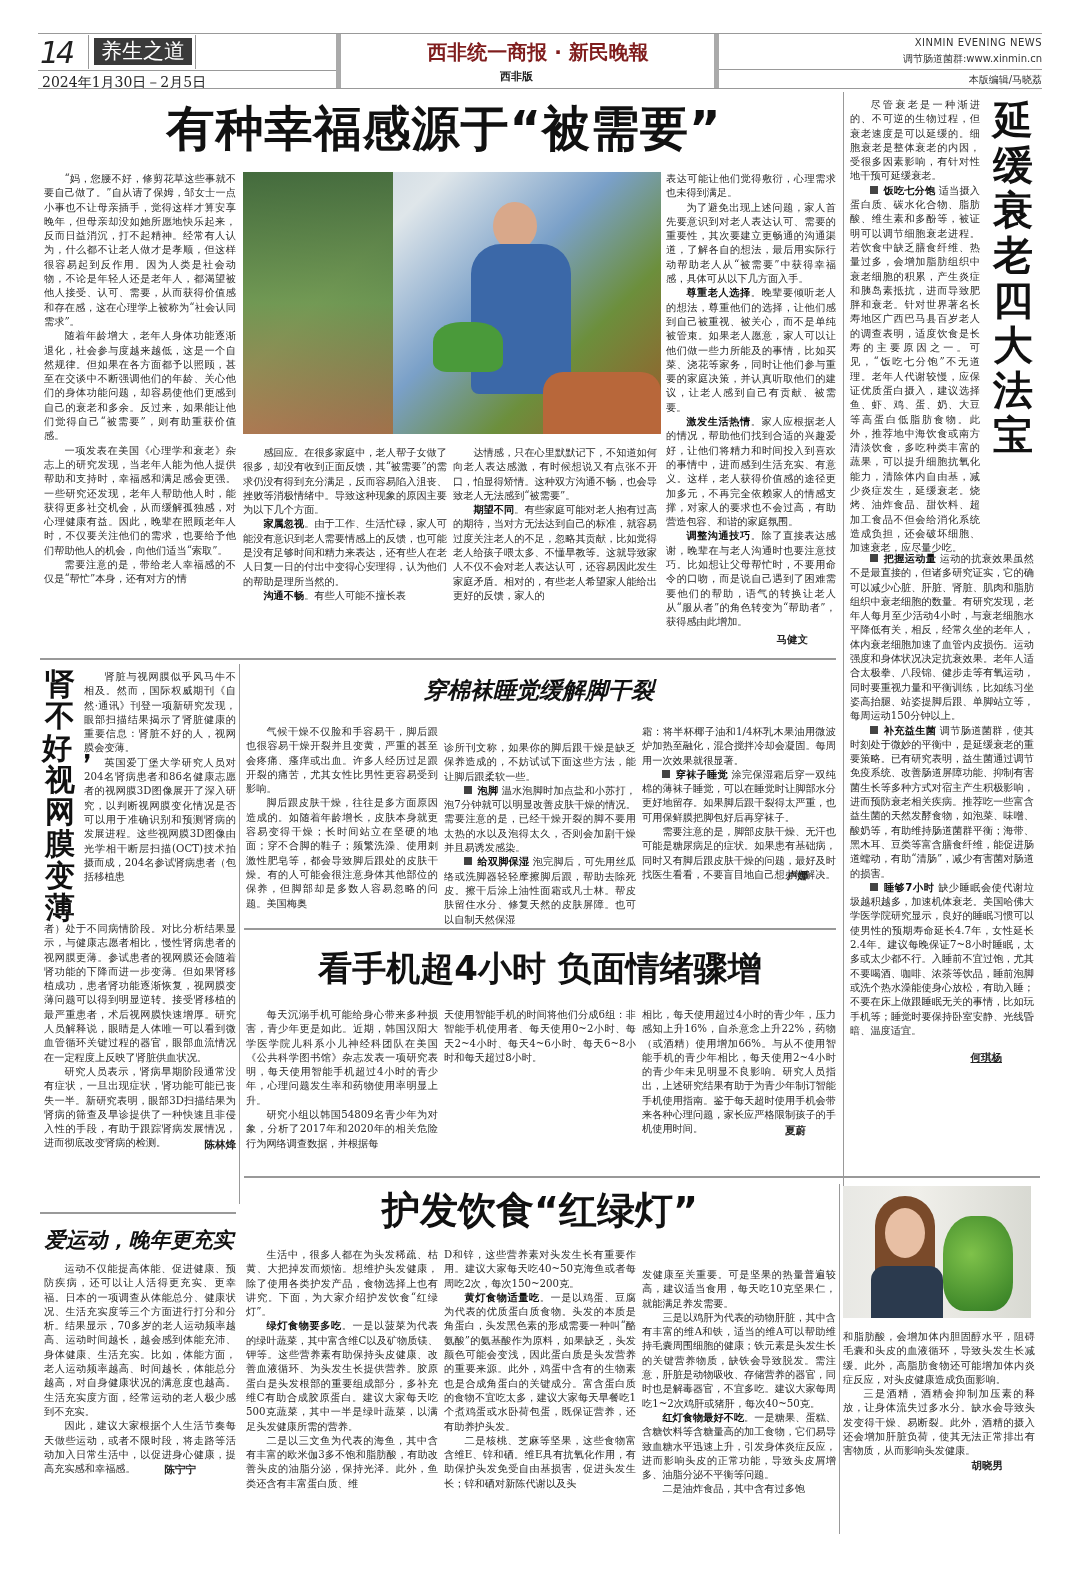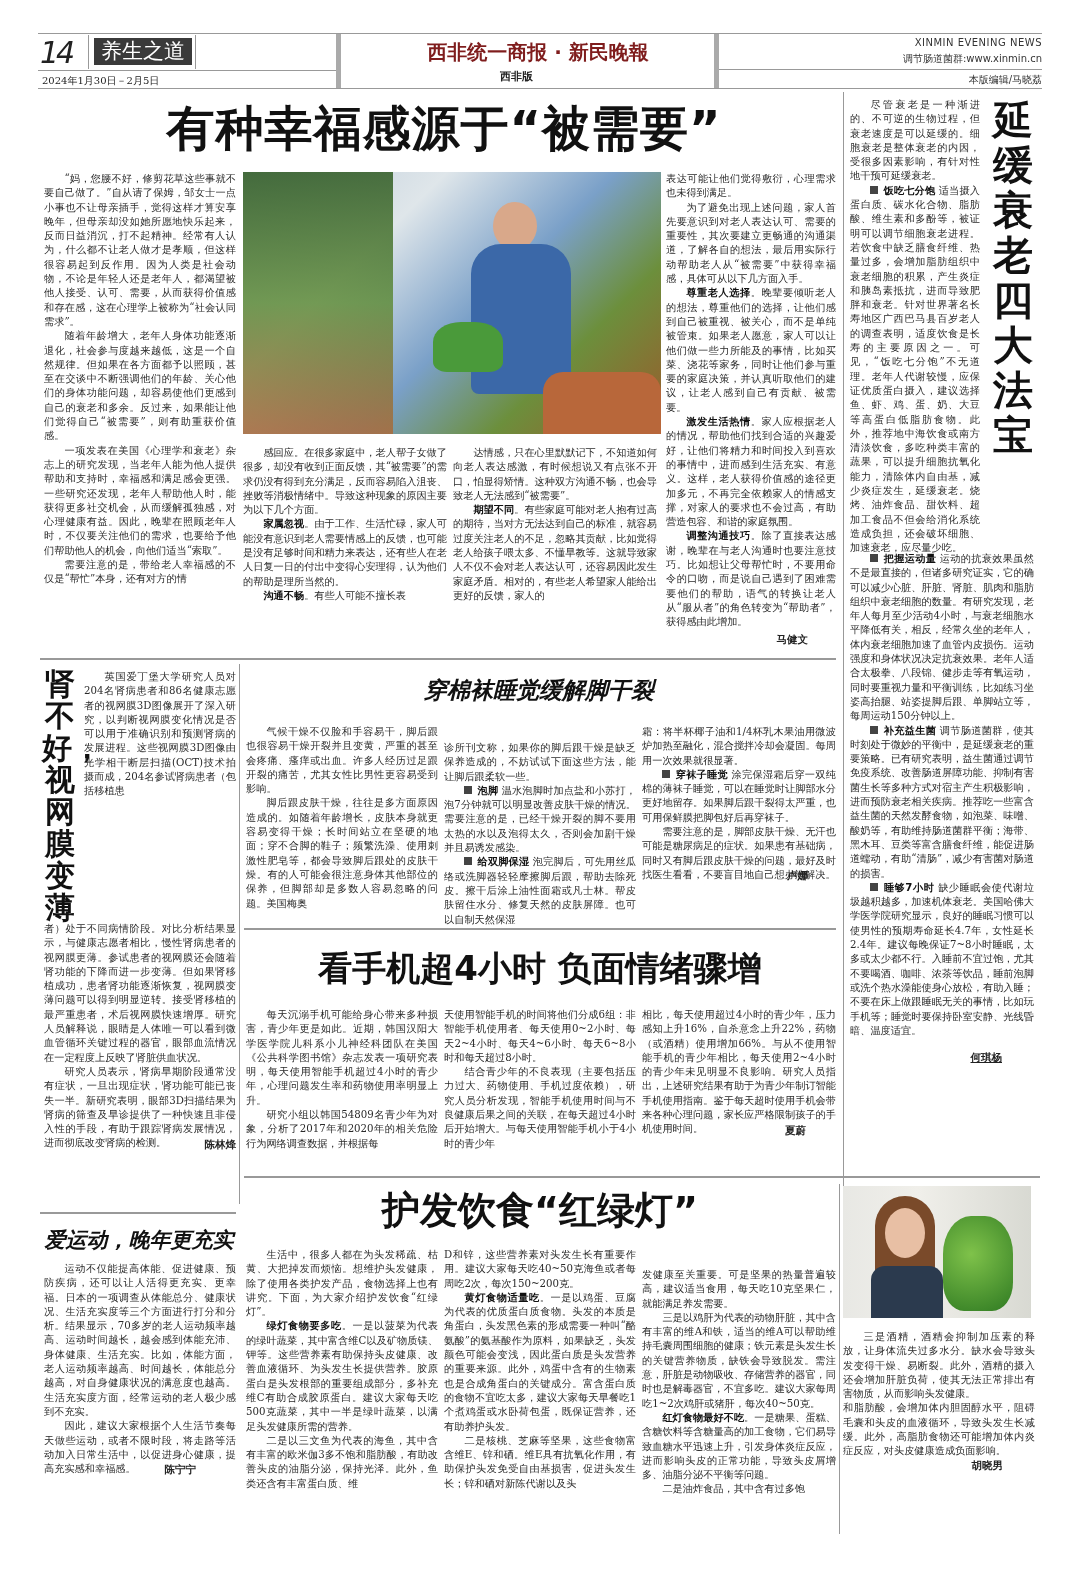--- a/index.html
+++ b/index.html
@@ -17,21 +17,21 @@
 </head>
 <body>
 
 <div class="abs" style="left:38px;top:33px;width:1004px;height:56px;">
   <div class="hline" style="left:0;top:0;width:1004px;height:1px;"></div>
   <div class="abs" style="left:2px;top:2px;font-family:'DejaVu Sans',sans-serif;font-style:italic;font-size:30px;color:#222;letter-spacing:-3px;">14</div>
   <div class="vline" style="left:50px;top:2px;height:34px;"></div>
   <div class="abs" style="left:56px;top:5px;width:98px;height:27px;background:#3a3a3a;color:#fff;font-size:21px;line-height:27px;text-align:center;font-family:'DejaVu Serif',serif;">养生之道</div>
   <div class="vline" style="left:157px;top:2px;height:34px;"></div>
   <div class="hline" style="left:0;top:37px;width:298px;height:1px;"></div>
-  <div class="abs" style="left:4px;top:41px;font-size:10px;">2024年1月30日－2月5日</div>
+  <div class="abs" style="left:4px;top:41px;font-size:14px;">2024年1月30日－2月5日</div>
   <div class="hline" style="left:0;top:55px;width:1004px;height:1px;"></div>
   <div class="abs" style="left:298px;top:1px;width:5px;height:54px;background:#aaa;"></div>
   <div class="abs" style="left:330px;top:6px;width:340px;text-align:center;font-family:'DejaVu Sans',sans-serif;font-weight:bold;font-size:20px;color:#7f1d1d;">西非统一商报 · 新民晚報</div>
   <div class="abs" style="left:462px;top:36px;font-family:'DejaVu Sans',sans-serif;font-size:11px;font-weight:bold;">西非版</div>
   <div class="abs" style="left:676px;top:1px;width:5px;height:54px;background:#aaa;"></div>
   <div class="abs" style="right:0;top:4px;font-family:'DejaVu Sans',sans-serif;font-size:10px;color:#333;letter-spacing:0.5px;">XINMIN EVENING NEWS</div>
   <div class="abs" style="right:0;top:19px;font-family:'DejaVu Sans',sans-serif;font-size:10px;color:#333;">调节肠道菌群:www.xinmin.cn</div>
   <div class="hline" style="left:681px;top:36px;width:323px;height:1px;"></div>
   <div class="abs" style="right:0;top:40px;font-family:'DejaVu Sans',sans-serif;font-size:10px;color:#333;">本版编辑/马晓荔</div>
 </div>
@@ -84,20 +84,21 @@
     <p class="rich"><span class="sq"></span><b>睡够7小时</b> 缺少睡眠会使代谢垃圾越积越多，加速机体衰老。美国哈佛大学医学院研究显示，良好的睡眠习惯可以使男性的预期寿命延长4.7年，女性延长2.4年。建议每晚保证7~8小时睡眠，太多或太少都不行。入睡前不宜过饱，尤其不要喝酒、咖啡、浓茶等饮品，睡前泡脚或洗个热水澡能使身心放松，有助入睡；不要在床上做跟睡眠无关的事情，比如玩手机等；睡觉时要保持卧室安静、光线昏暗、温度适宜。</p>
     <div class="byline" style="padding-right:32px;margin-top:12px;text-decoration:underline;">何琪杨</div>
   </div>
 </div>
 
 <div class="hline" style="left:40px;top:658px;width:796px;height:2px;"></div>
 
 <div>
   <div class="abs headline" style="left:42px;top:668px;width:36px;font-size:30px;line-height:32px;word-break:break-all;text-align:center;">肾不好，视网膜变薄</div>
   <div class="abs txt" style="left:84px;top:670px;width:152px;">
+    <p>肾脏与视网膜似乎风马牛不相及。然而，国际权威期刊《自然·通讯》刊登一项新研究发现，眼部扫描结果揭示了肾脏健康的重要信息：肾脏不好的人，视网膜会变薄。</p>
     <p>英国爱丁堡大学研究人员对204名肾病患者和86名健康志愿者的视网膜3D图像展开了深入研究，以判断视网膜变化情况是否可以用于准确识别和预测肾病的发展进程。这些视网膜3D图像由光学相干断层扫描(OCT)技术拍摄而成，204名参试肾病患者（包括移植患</p>
   </div>
   <div class="abs txt" style="left:44px;top:922px;width:192px;">
     <p style="text-indent:0">者）处于不同病情阶段。对比分析结果显示，与健康志愿者相比，慢性肾病患者的视网膜更薄。参试患者的视网膜还会随着肾功能的下降而进一步变薄。但如果肾移植成功，患者肾功能逐渐恢复，视网膜变薄问题可以得到明显逆转。接受肾移植的最严重患者，术后视网膜快速增厚。研究人员解释说，眼睛是人体唯一可以看到微血管循环关键过程的器官，眼部血流情况在一定程度上反映了肾脏供血状况。</p>
     <p>研究人员表示，肾病早期阶段通常没有症状，一旦出现症状，肾功能可能已丧失一半。新研究表明，眼部3D扫描结果为肾病的筛查及早诊提供了一种快速且非侵入性的手段，有助于跟踪肾病发展情况，进而彻底改变肾病的检测。</p>
     <div class="byline" style="margin-top:-14px;">陈林烽</div>
   </div>
 </div>
 
 <div class="vline" style="left:239px;top:664px;height:540px;"></div>
@@ -124,21 +125,20 @@
 <div class="hline" style="left:244px;top:928px;width:592px;height:2px;"></div>
 
 <div>
   <div class="abs headline" style="left:244px;top:944px;width:592px;text-align:center;font-size:34px;line-height:48px;">看手机超4小时 负面情绪骤增</div>
   <div class="abs txt" style="left:246px;top:1008px;width:192px;">
     <p>每天沉溺手机可能给身心带来多种损害，青少年更是如此。近期，韩国汉阳大学医学院儿科系小儿神经科团队在美国《公共科学图书馆》杂志发表一项研究表明，每天使用智能手机超过4小时的青少年，心理问题发生率和药物使用率明显上升。</p>
     <p>研究小组以韩国54809名青少年为对象，分析了2017年和2020年的相关危险行为网络调查数据，并根据每</p>
   </div>
   <div class="abs txt" style="left:444px;top:1008px;width:192px;">
     <p style="text-indent:0">天使用智能手机的时间将他们分成6组：非智能手机使用者、每天使用0~2小时、每天2~4小时、每天4~6小时、每天6~8小时和每天超过8小时。</p>
-    <p>结合青少年的不良表现（主要包括压力过大、药物使用、手机过度依赖），研究人员分析发现，智能手机使用时间与不良健康后果之间的关联，在每天超过4小时后开始增大。与每天使用智能手机小于4小时的青少年</p>
   </div>
   <div class="abs txt" style="left:642px;top:1008px;width:194px;">
     <p style="text-indent:0">相比，每天使用超过4小时的青少年，压力感知上升16%，自杀意念上升22%，药物（或酒精）使用增加66%。与从不使用智能手机的青少年相比，每天使用2~4小时的青少年未见明显不良影响。研究人员指出，上述研究结果有助于为青少年制订智能手机使用指南。鉴于每天超时使用手机会带来各种心理问题，家长应严格限制孩子的手机使用时间。</p>
     <div class="byline" style="margin-top:-14px;padding-right:30px;">夏蔚</div>
   </div>
 </div>
 
 <div class="hline" style="left:40px;top:1212px;width:196px;height:2px;"></div>
 <div class="hline" style="left:244px;top:1176px;width:796px;height:2px;"></div>
 
@@ -169,19 +169,19 @@
     <p class="rich"><b>红灯食物最好不吃</b>。一是糖果、蛋糕、含糖饮料等含糖量高的加工食物，它们易导致血糖水平迅速上升，引发身体炎症反应，进而影响头皮的正常功能，导致头皮屑增多、油脂分泌不平衡等问题。</p>
     <p>二是油炸食品，其中含有过多饱</p>
   </div>
   <div class="abs" style="left:843px;top:1186px;width:188px;height:132px;background:linear-gradient(90deg,#e8e8e4 0%,#f0efea 40%,#d8d9d2 100%);overflow:hidden;">
     <div class="abs" style="left:32px;top:10px;width:60px;height:110px;border-radius:30px 30px 10px 10px;background:#7a4a2a;"></div>
     <div class="abs" style="left:42px;top:22px;width:40px;height:50px;border-radius:50%;background:#e8bfa4;"></div>
     <div class="abs" style="left:28px;top:80px;width:72px;height:52px;border-radius:14px 14px 0 0;background:#2b3a4e;"></div>
     <div class="abs" style="left:100px;top:30px;width:70px;height:95px;border-radius:40% 40% 30% 30%;background:radial-gradient(circle at 40% 40%,#7fc24a,#2f7a22);"></div>
   </div>
   <div class="abs txt" style="left:843px;top:1330px;width:192px;">
+    <p style="text-indent:0">和脂肪酸，会增加体内胆固醇水平，阻碍毛囊和头皮的血液循环，导致头发生长减缓。此外，高脂肪食物还可能增加体内炎症反应，对头皮健康造成负面影响。</p>
     <p>三是酒精，酒精会抑制加压素的释放，让身体流失过多水分。缺水会导致头发变得干燥、易断裂。此外，酒精的摄入还会增加肝脏负荷，使其无法正常排出有害物质，从而影响头发健康。</p>
-    <p style="text-indent:0">和脂肪酸，会增加体内胆固醇水平，阻碍毛囊和头皮的血液循环，导致头发生长减缓。此外，高脂肪食物还可能增加体内炎症反应，对头皮健康造成负面影响。</p>
     <div class="byline" style="padding-right:32px;font-family:Liberation Serif, serif;">胡晓男</div>
   </div>
 </div>
 
 <div class="vline" style="left:839px;top:1184px;height:350px;"></div>
 
 </body></html>

